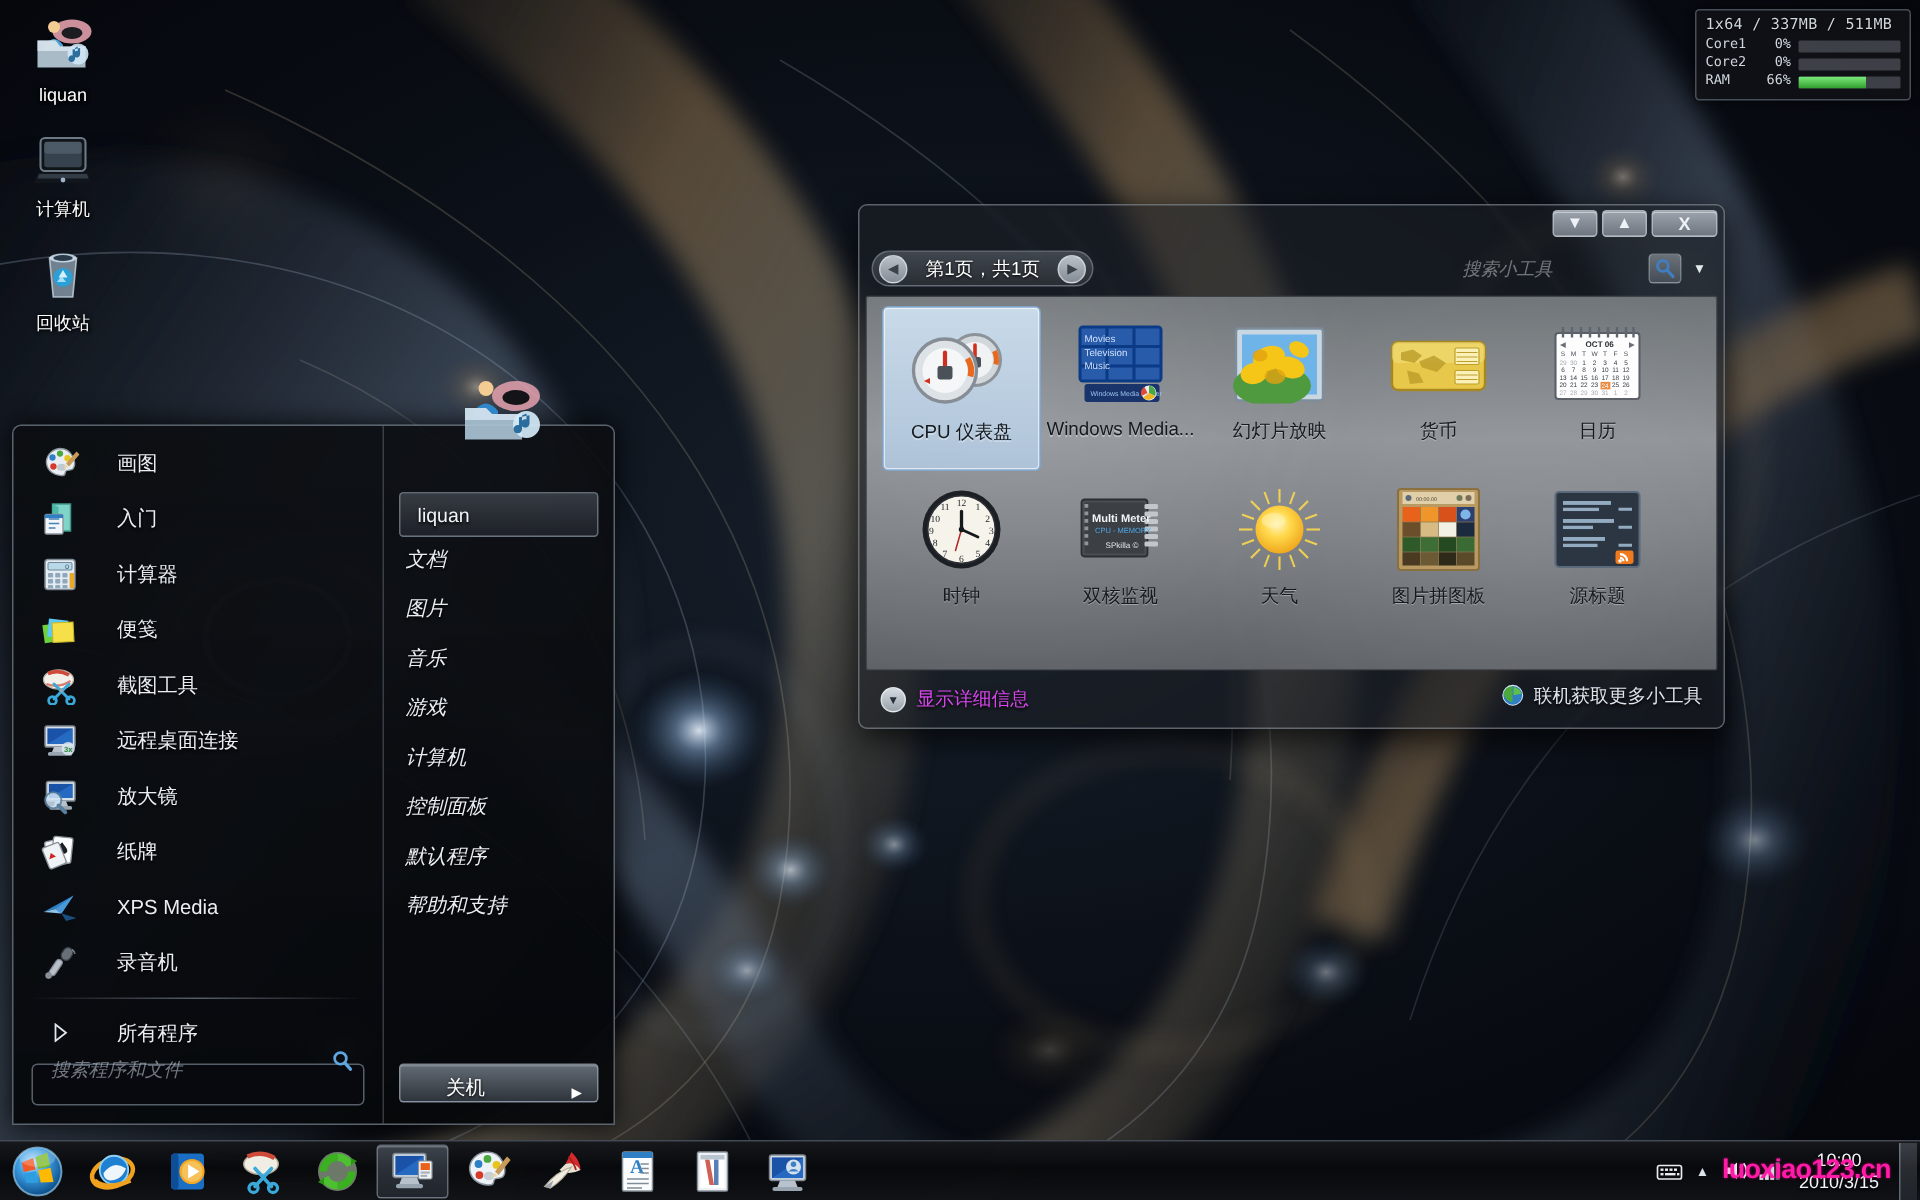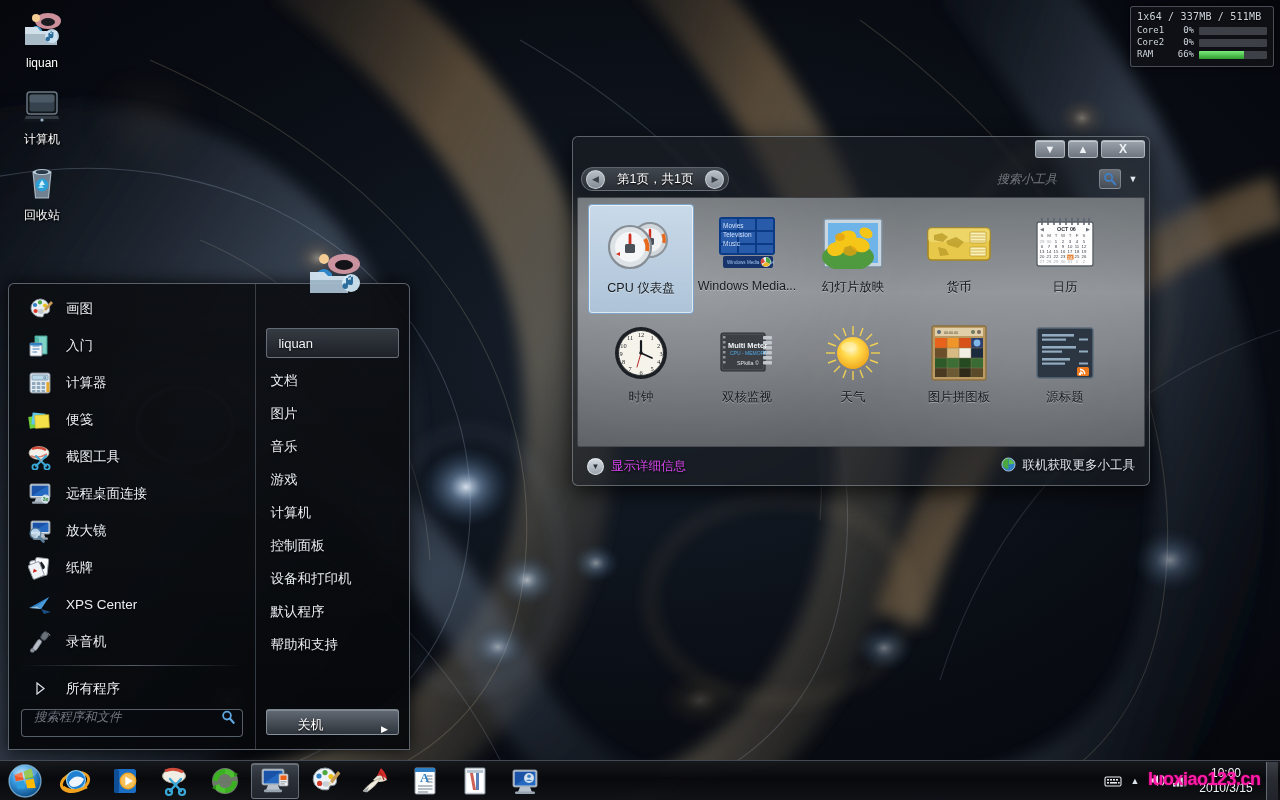--- a/index.html
+++ b/index.html
@@ -67,21 +67,21 @@
   }
   .pgbtn {
     width:19px; height:19px; border-radius:50%;
     background:linear-gradient(180deg,#b9c0c8,#848c95);
     border:1px solid rgba(230,235,240,.6);
     display:flex; align-items:center; justify-content:center;
     color:#3b4249; font-size:9px; cursor:pointer;
   }
   .pager .ptxt { color:#fff; font-size:12.5px; padding:0 6px; text-shadow:0 1px 2px #000; white-space:nowrap; }
   .searchzone { margin-left:auto; display:flex; align-items:center; gap:4px; }
-  .searchzone .ph { color:rgba(225,230,236,.45); font-size:12px; font-style:italic; margin-right:38px; }
+  .searchzone .ph { color:rgba(225,230,236,.45); font-size:12px; font-style:italic; margin-right:60px; }
   .sbtn {
     width:22px; height:20px; border-radius:3px;
     background:linear-gradient(180deg,rgba(160,168,178,.55),rgba(96,104,113,.55));
     border:1px solid rgba(200,208,216,.35);
     display:flex; align-items:center; justify-content:center; cursor:pointer;
   }
   .sdrop { width:16px; height:20px; display:flex; align-items:center; justify-content:center; color:#e4e9ee; font-size:9px; cursor:pointer; }
 
   #gallery .body {
     flex:1 1 auto; margin:0 4px; border-radius:2px;
@@ -131,51 +131,51 @@
     background:
       linear-gradient(180deg, rgba(12,14,18,.93), rgba(6,8,11,.95));
     box-shadow:0 0 18px rgba(0,0,0,.85);
     display:flex;
   }
   #startmenu .pane-left {
     width:248px; border-right:1px solid rgba(110,120,132,.45);
     display:flex; flex-direction:column; padding-top:6px; position:relative;
   }
   .mi {
-    height:37px; display:flex; align-items:center; padding-left:16px; cursor:pointer;
+    height:37px; display:flex; align-items:center; padding-left:16px; cursor:pointer;gap:12px;
   }
   .mi .ic { width:30px; height:30px; display:flex; align-items:center; justify-content:center; margin-right:11px; }
   .mi .tx { color:#e9eef4; font-size:13.5px; text-shadow:0 1px 2px #000; }
   .allprog { margin-top:4px; }
   .allprog .ic { color:#dfe6ee; font-size:13px; }
   .sm-sep { height:1px; margin:5px 12px 0 12px; background:linear-gradient(90deg,transparent,rgba(150,160,175,.55),transparent); }
   .searchbox {
     margin:auto 12px 12px 12px; height:28px;
     border:1px solid rgba(120,132,146,.7); border-radius:4px;
     background:rgba(8,10,14,.9);
-    display:flex; align-items:flex-start; padding:0 6px 6px 12px;
+    display:flex; align-items:flex-end; padding:0 6px 16px 12px;
   }
   .searchbox input {
     flex:1; border:none; outline:none; background:transparent;
     color:#d7dee6; font-size:12.5px; font-style:italic;
     font-family:"Liberation Sans","DejaVu Sans",sans-serif;
   }
   .searchbox input::placeholder { color:rgba(200,210,222,.55); font-style:italic; }
 
   #startmenu .pane-right {
     width:153px; display:flex; flex-direction:column; padding-top:44px; position:relative;
   }
   .userbox {
     margin:0 10px 6px 10px; height:30px;
     border:1px solid rgba(135,146,160,.65); border-radius:3px;
     background:linear-gradient(180deg,rgba(68,74,82,.75),rgba(34,38,44,.8));
     display:flex; align-items:center; padding-left:11px;
   }
   .userbox .t { color:#f0f4f8; font-size:13px; text-shadow:0 1px 2px #000; }
-  .ri { height:33px; display:flex; align-items:center; padding-left:14px; cursor:pointer; }
+  .ri { height:33px; display:flex; align-items:flex-start; padding-left:14px; cursor:pointer;font-style:italic; }
   .ri .tx { color:#e9eef4; font-size:13.5px; text-shadow:0 1px 2px #000; }
   .shutdown {
     margin:auto 10px 14px 10px; height:26px;
     border:1px solid rgba(150,160,175,.75); border-radius:3px;
     background:linear-gradient(180deg,#626a74,#2e343b);
     display:flex; align-items:flex-end; cursor:pointer;
     box-shadow:inset 0 1px 0 rgba(255,255,255,.22);
   }
   .shutdown .t { color:#fff; font-size:13px; margin-left:30px; text-shadow:0 1px 2px #000; }
   .shutdown .ar { margin-left:auto; margin-right:10px; color:#fff; font-size:9px; }
@@ -916,21 +916,21 @@
 
     <div class="mi">
       <div class="ic">
         <svg width="26" height="26" viewBox="0 0 26 26">
           <path d="M2,16 L22,5 L14,17 L10,14 Z" fill="#2f7fc4"></path>
           <path d="M2,16 L14,17 L10,14 Z" fill="#8fc4ea"></path>
           <path d="M10,14 L22,5 L14,17 Z" fill="#4a9ad8"></path>
           <path d="M14,17 L24,20 L17,22 Z" fill="#1f5f9c" opacity=".8"></path>
         </svg>
       </div>
-      <div class="tx">XPS Center</div>
+      <div class="tx">XPS Media</div>
     </div>
 
     <div class="mi">
       <div class="ic">
         <svg width="26" height="26" viewBox="0 0 26 26">
           <rect x="14.5" y="2.5" width="6.4" height="9" rx="3.2" fill="#6a7078" stroke="#3a4048" stroke-width=".8" transform="rotate(34 17.7 7)"></rect>
           <rect x="8" y="10" width="4.4" height="12" rx="2.2" fill="#b8bfc8" stroke="#7a828c" stroke-width=".8" transform="rotate(34 10.2 16)"></rect>
           <circle cx="5.4" cy="21.4" r="2.2" fill="#888f98"></circle>
           <g stroke="#9aa3ac" stroke-width="1" opacity=".7" fill="none">
             <path d="M21,4 a4,4 0 0,1 2,3"></path>
@@ -977,23 +977,20 @@
       <div class="tx">音乐</div>
     </div>
     <div class="ri">
       <div class="tx">游戏</div>
     </div>
     <div class="ri">
       <div class="tx">计算机</div>
     </div>
     <div class="ri">
       <div class="tx">控制面板</div>
-    </div>
-    <div class="ri">
-      <div class="tx">设备和打印机</div>
     </div>
     <div class="ri">
       <div class="tx">默认程序</div>
     </div>
     <div class="ri">
       <div class="tx">帮助和支持</div>
     </div>
 
     <div class="shutdown">
       <div class="t">关机</div>

